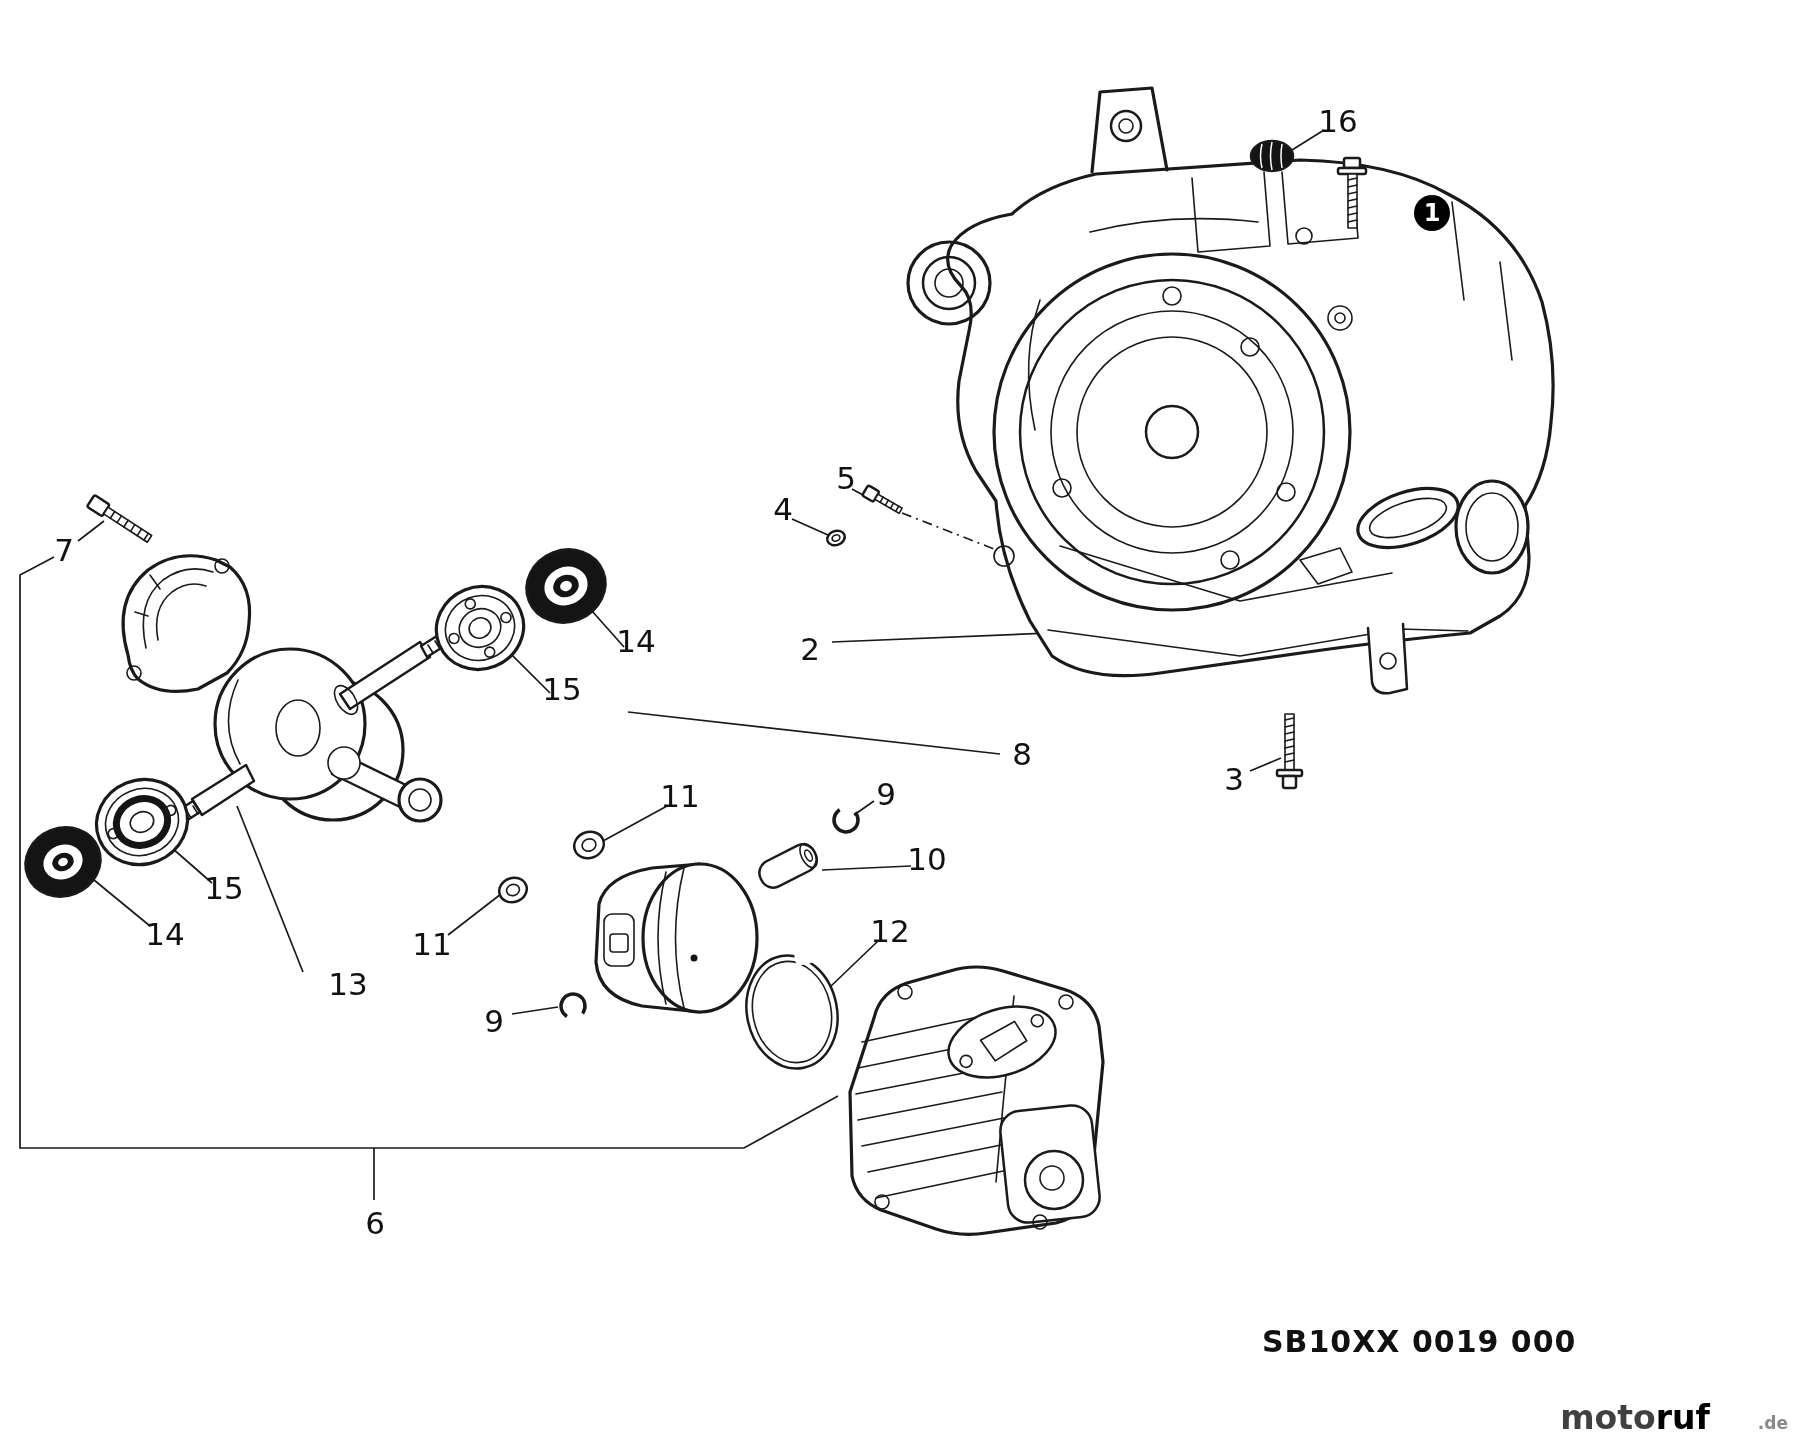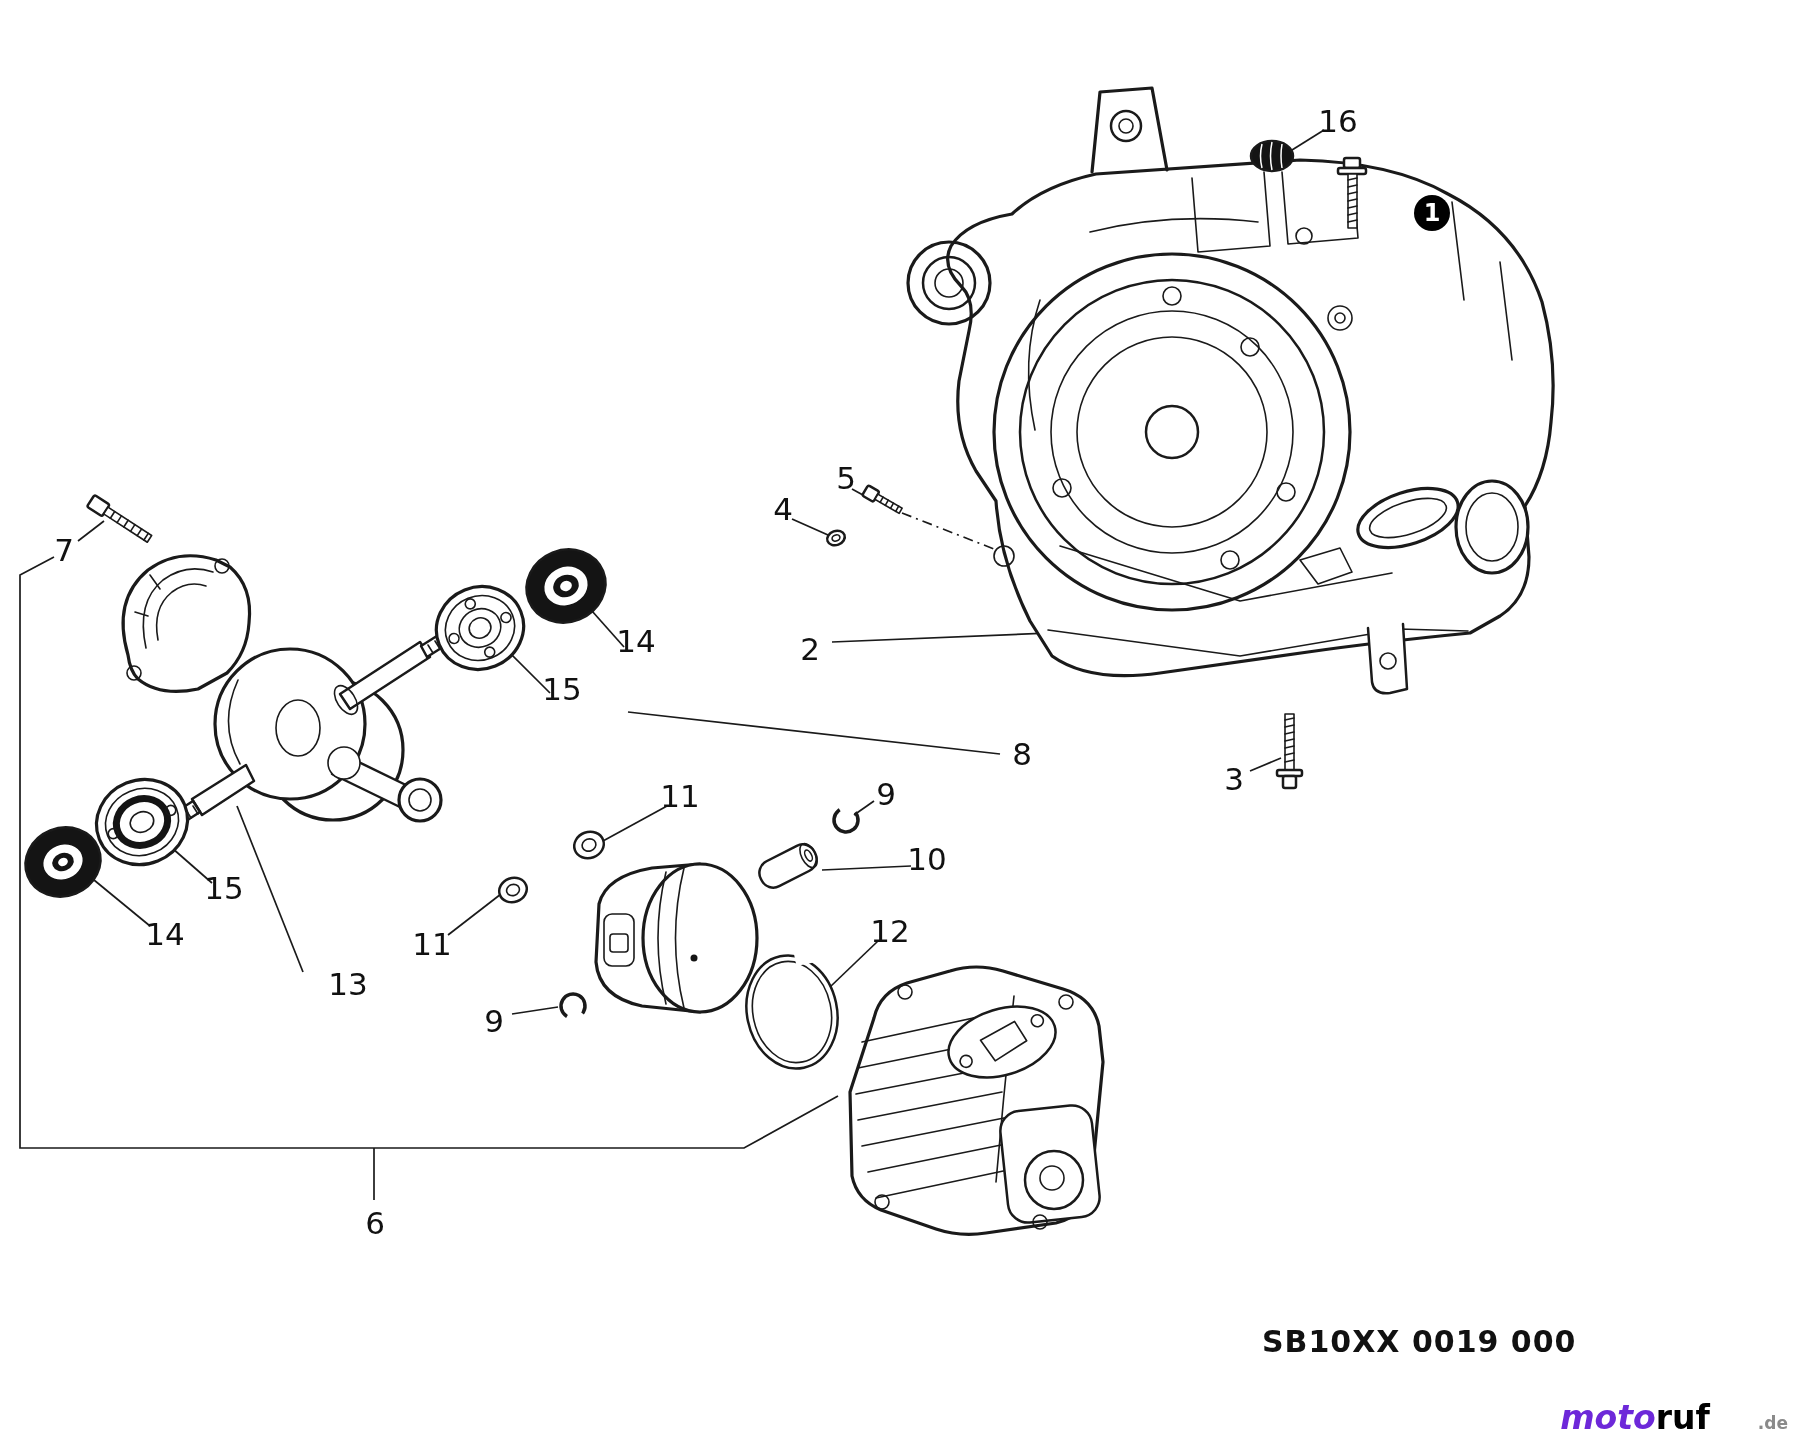--- a/index.html
+++ b/index.html
@@ -12,21 +12,21 @@
   .ldr{stroke:#1a1a1a;stroke-width:1.7;fill:none;}
   .wfill{fill:#ffffff;}
   .dark{fill:#141414;}
   .callout{position:absolute;transform:translate(-50%,-50%);font-weight:400;font-size:31px;color:#111;
            white-space:nowrap;line-height:1;}
   .badge{position:absolute;transform:translate(-50%,-50%);width:36px;height:36px;border-radius:50%;
          background:#000;color:#fff;display:flex;align-items:center;justify-content:center;
          font-weight:700;font-size:24px;}
   .partcode{position:absolute;font-weight:700;font-size:30px;color:#111;letter-spacing:1px;}
   .watermark{position:absolute;right:12px;bottom:10px;font-weight:700;font-size:33px;line-height:1;}
-  .wm-moto{color:#6d28d9;font-style:italic;}
+  .wm-moto{color:#404040;}
   .wm-ruf{color:#000000;}
   .wm-de{font-size:17px;color:#8a8a8a;font-weight:700;margin-left:48px;}
 </style>
 </head>
 <body>
 
 <div class="stage">
 
 <svg width="1800" height="1444" viewBox="0 0 1800 1444">
 

